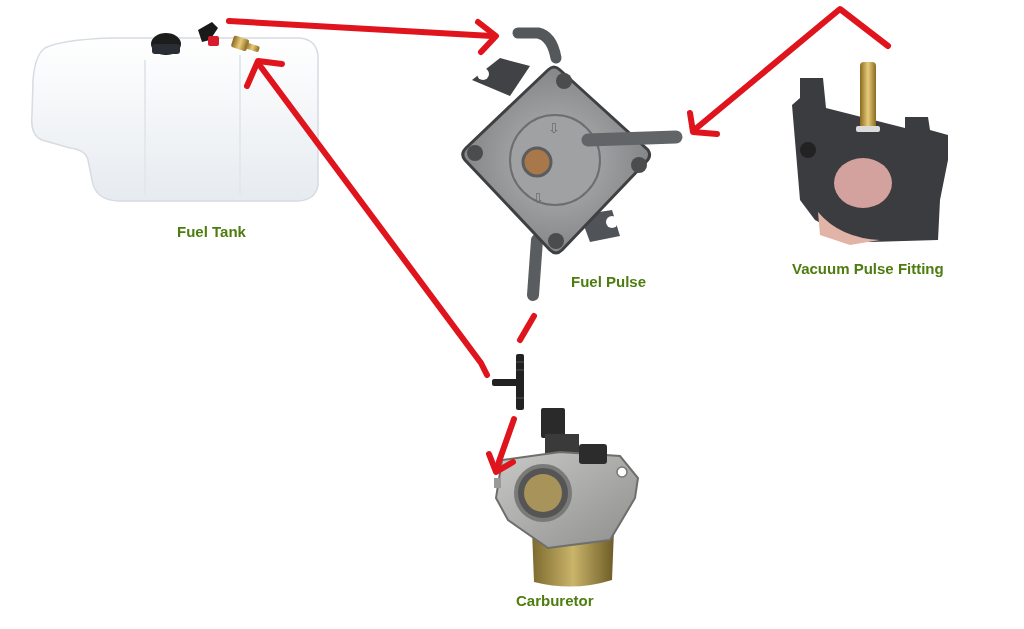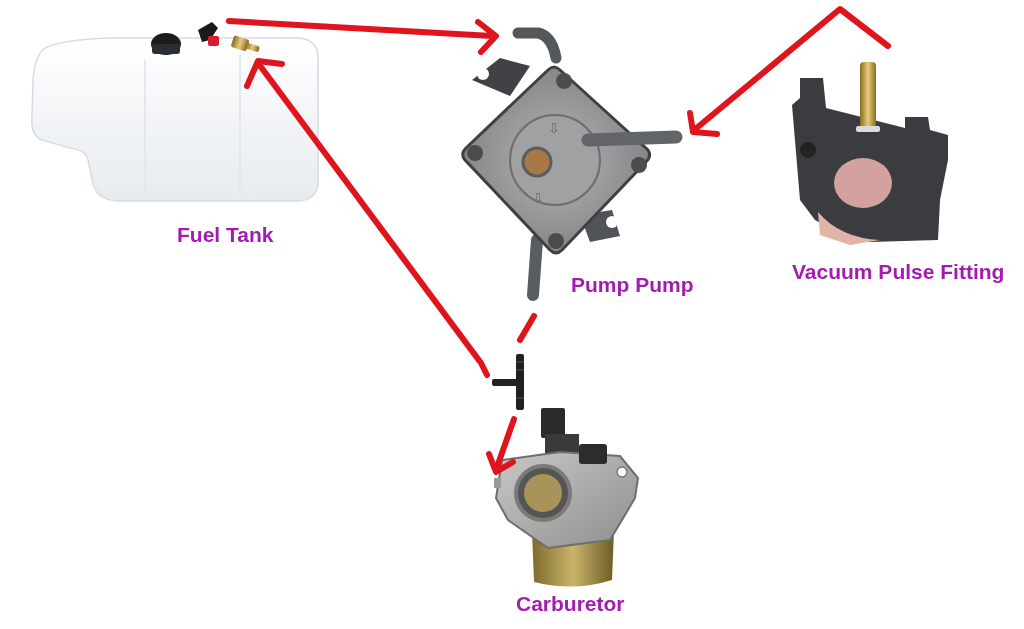--- a/index.html
+++ b/index.html
@@ -1,18 +1,18 @@
 <!DOCTYPE html>
 <html><head>
 <meta charset="utf-8">
 <style>
   html, body { margin: 0; padding: 0; background: #ffffff; }
   body { width: 1024px; height: 629px; position: relative; overflow: hidden; font-family: "Liberation Sans", sans-serif; }
   #diagram { position: absolute; left: 0; top: 0; width: 1024px; height: 629px; }
-  .label { position: absolute; font-family: "Liberation Sans", sans-serif; font-weight: bold; font-size: 21px; color: #a21caf; white-space: nowrap; }
+  .label { position: absolute; font-family: "Liberation Sans", sans-serif; font-weight: bold; font-size: 15px; color: #4d7c0f; white-space: nowrap; }
   #lbl-tank { left: 177px; top: 223px; }
   #lbl-pump { left: 571px; top: 273px; }
   #lbl-vac { left: 792px; top: 260px; }
   #lbl-carb { left: 516px; top: 592px; }
 </style>
 </head>
 <body>
 
 <svg id="diagram" viewBox="0 0 1024 629" xmlns="http://www.w3.org/2000/svg">
   <defs>
@@ -119,15 +119,15 @@
       <path d="M534,316 L520,340" stroke-width="6"></path>
     </g>
     <g>
       <path d="M514,419 L496,470" stroke-width="6"></path>
       <path d="M489,454 L496,472 L513,462" stroke-width="6"></path>
     </g>
   </g>
 </svg>
 
 <div id="lbl-tank" class="label">Fuel Tank</div>
-<div id="lbl-pump" class="label">Pump Pump</div>
+<div id="lbl-pump" class="label">Fuel Pulse</div>
 <div id="lbl-vac" class="label">Vacuum Pulse Fitting</div>
 <div id="lbl-carb" class="label">Carburetor</div>
 
 </body></html>

